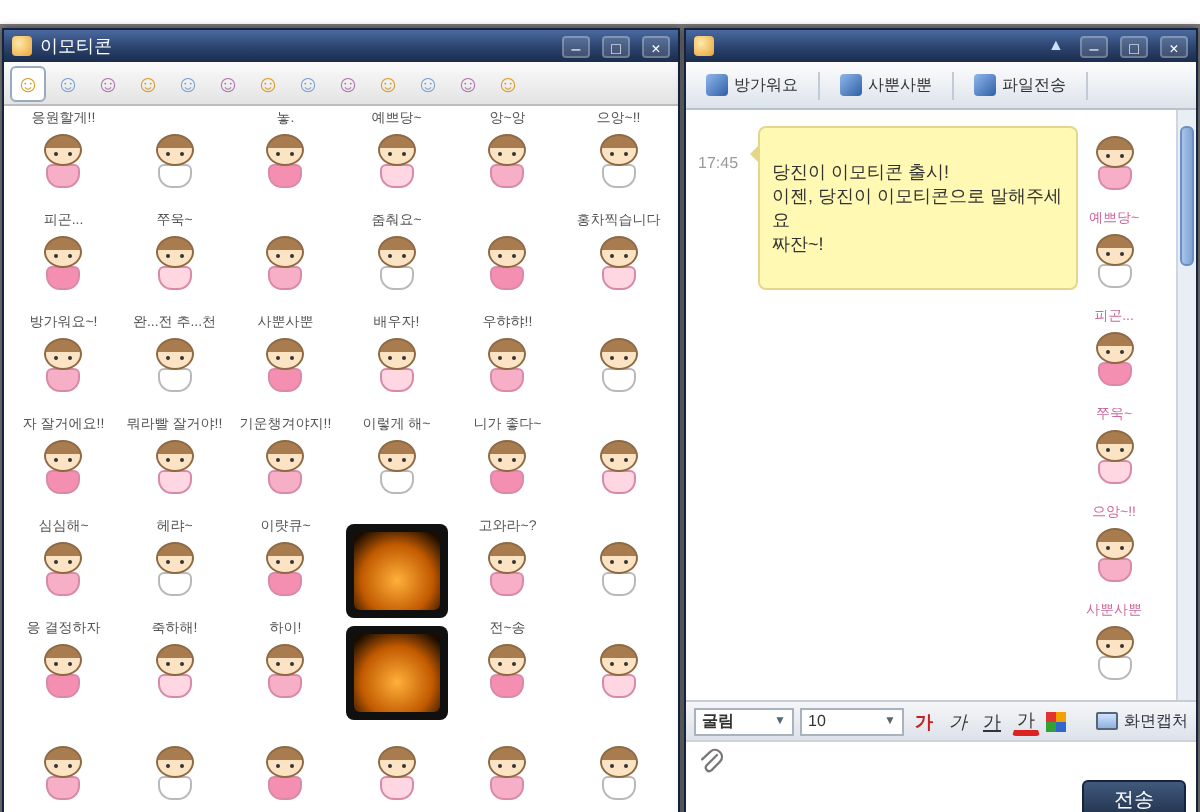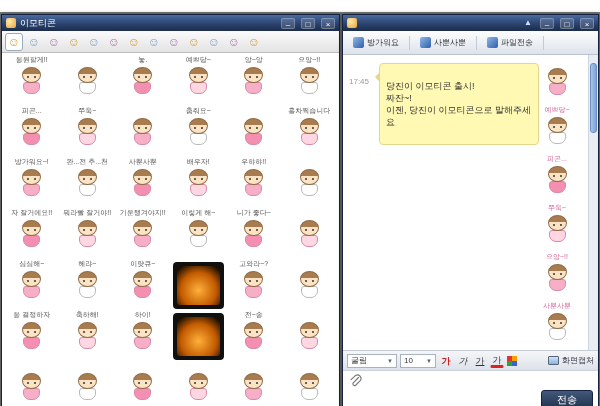--- a/index.html
+++ b/index.html
@@ -72,21 +72,21 @@
   .chat-scroll { position:absolute; right:0; top:0; bottom:0; width:10px;
     background:#e9eef5; border-left:1px solid #ccd5e1; }
   .chat-thumb { position:absolute; left:1px; right:1px; top:8px; height:70px;
     background:linear-gradient(90deg,#a9c4e8,#7da3d8); border:1px solid #6b8fc2; border-radius:3px; }
 
   .format-bar { height:20px; flex:0 0 20px; background:linear-gradient(#f5f6f8,#dde2ea);
     border-top:1px solid #c5ccd6; display:flex; align-items:center; padding:0 4px; gap:3px; }
   .selbox { background:#fff; border:1px solid #a9b2bf; font-size:8px; color:#333;
     height:14px; display:flex; align-items:center; justify-content:space-between; padding:0 3px; }
   .selbox .car { font-size:6px; color:#567; margin-left:3px; }
-  .sel-font { width:50px; } .sel-size { width:36px; }
+  .sel-font { width:50px;font-weight:bold; } .sel-size { width:52px; }
   .fbtn { width:14px; height:14px; font-size:9px; line-height:13px; text-align:center;
     color:#333; border:1px solid transparent; border-radius:2px; }
   .fbtn.b { color:#c81e1e; font-weight:bold; }
   .fbtn.i { font-style:italic; }
   .fbtn.u { text-decoration:underline; }
   .fbtn.c { border-bottom:3px solid #d22; line-height:10px; }
   .palette { width:10px; height:10px;
     background:
       linear-gradient(#e03333,#e03333) 0 0/5px 5px no-repeat,
       linear-gradient(#f5a000,#f5a000) 5px 0/5px 5px no-repeat,
@@ -448,22 +448,22 @@
           <span class="tico"></span>
           <span>파일전송</span>
         </div>
         <span class="tsep"></span>
       </div>
 
     <div class="chat-area">
       <div class="chat-time">17:45</div>
       <div class="bubble">
           <div>당진이 이모티콘 출시!</div>
+          <div>이젠, 당진이 이모티콘으로 말해주세요</div>
           <div>짜잔~!</div>
-          <div>이젠, 당진이 이모티콘으로 말해주세요</div>
         </div>
       <div class="sticker-col">
           <div class="schat">
             <div class="cap"></div>
             <div class="chibi v0">
               <div class="head"></div>
               <div class="body"></div>
             </div>
           </div>
           <div class="schat">

